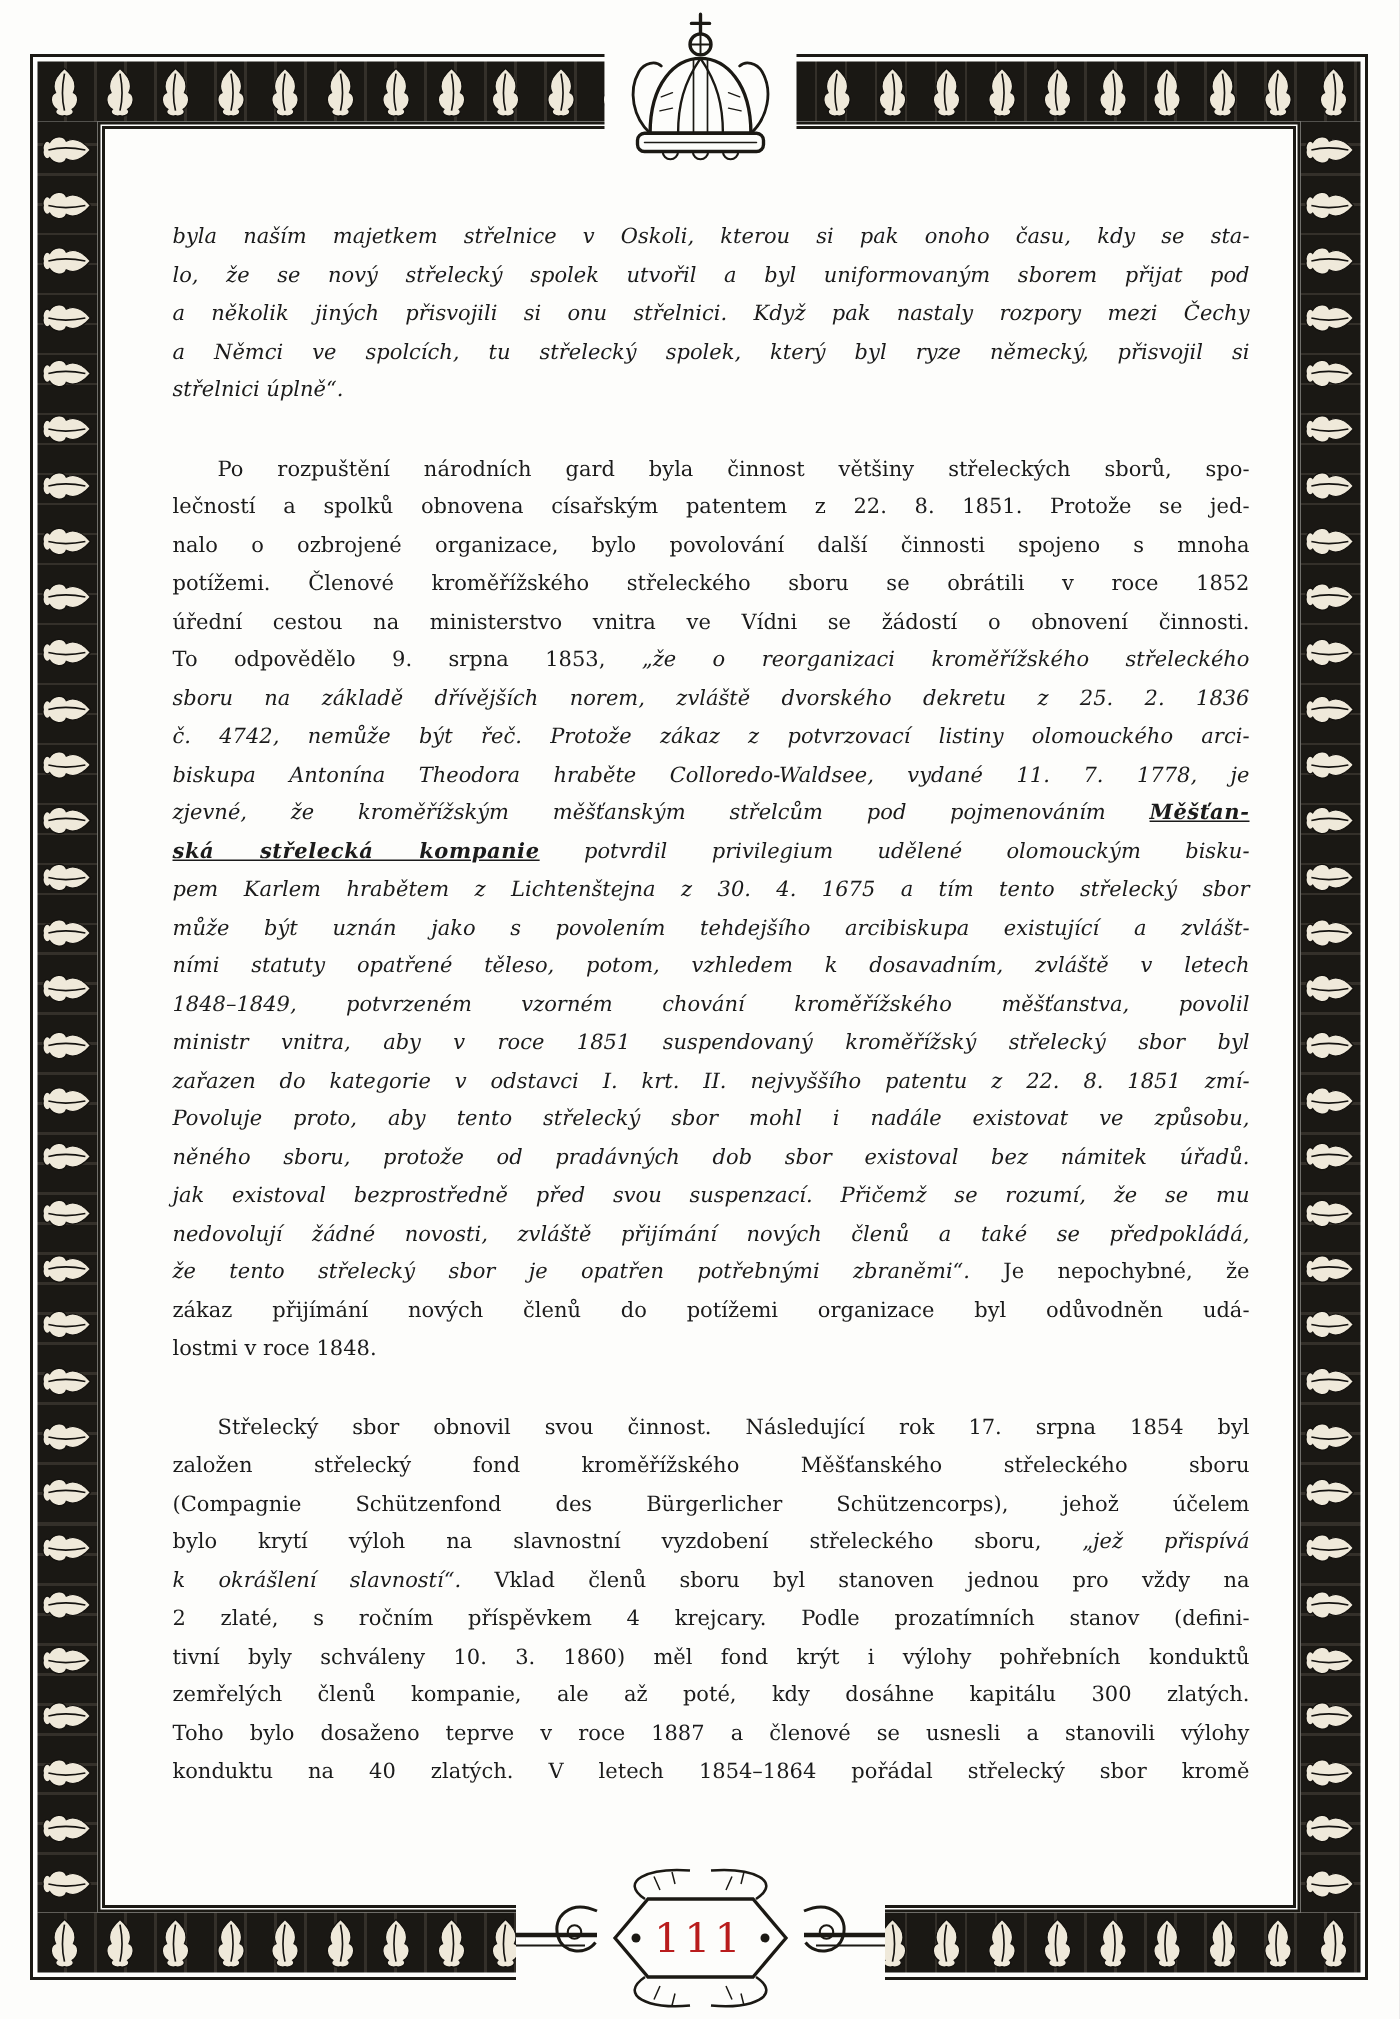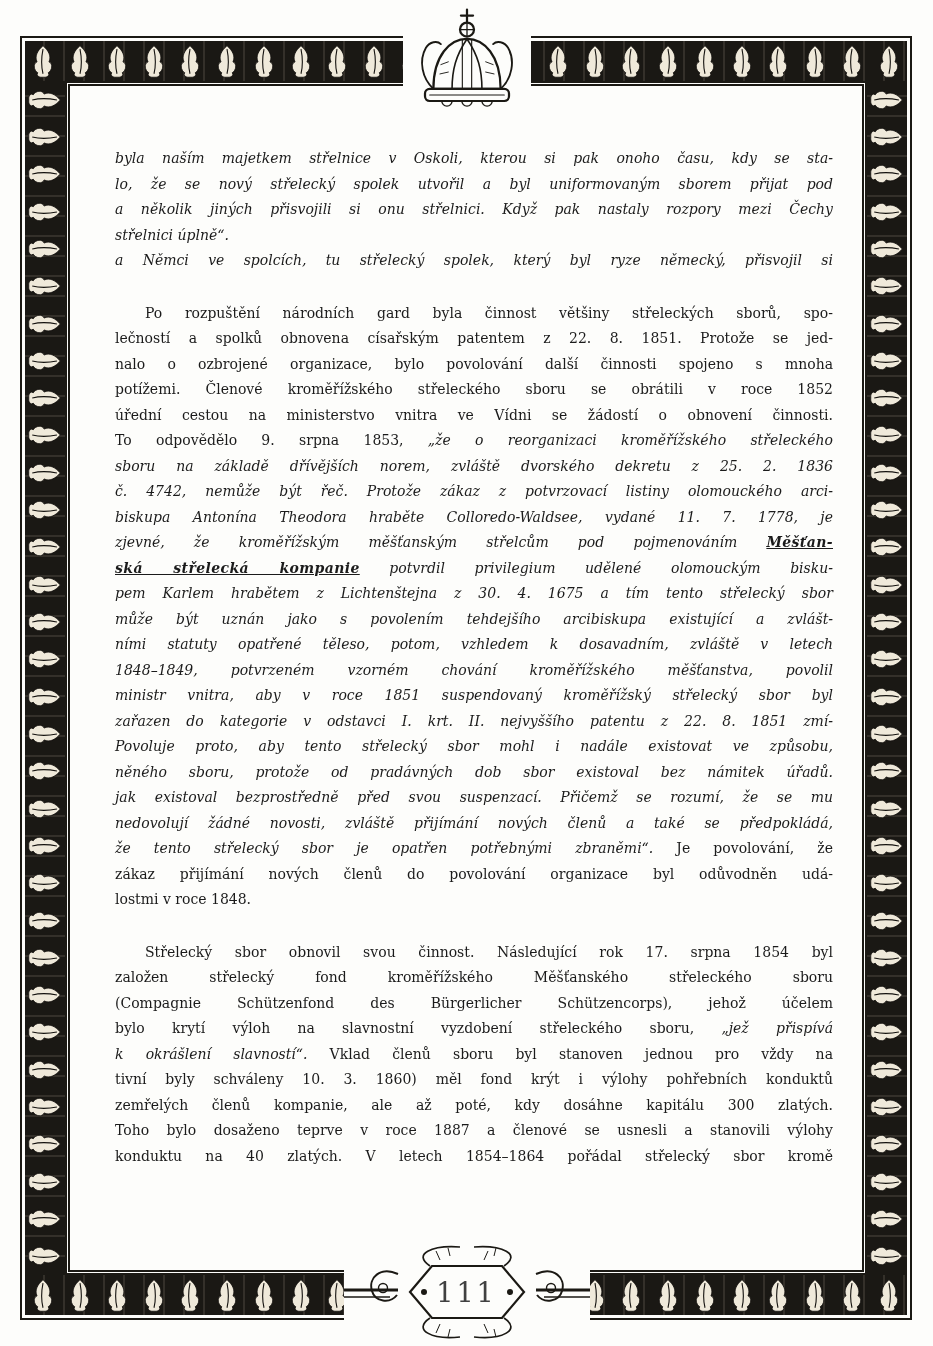--- a/index.html
+++ b/index.html
@@ -25,21 +25,21 @@
   
   .crown-box{position:absolute;top:6px;left:50%;transform:translateX(-50%);
              width:128px;height:112px;background:#fdfdfb;display:flex;
              align-items:flex-start;justify-content:center;z-index:6;}
 
   
   .cartouche{position:absolute;bottom:4px;left:50%;transform:translateX(-50%);
              width:246px;height:98px;background:#fdfdfb;z-index:6;}
   .cartouche svg{position:absolute;inset:0;width:100%;height:100%;}
   .page-num{position:absolute;left:0;right:0;top:33px;text-align:center;
-            font-size:27px;letter-spacing:3px;color:#404040;}
+            font-size:27px;letter-spacing:3px;color:#b91c1c;}
 
   
   .text{position:absolute;left:115px;top:146px;width:718px;z-index:4;
         font-size:14px;line-height:25.5px;}
   .para + .para{margin-top:27px;}
   .line{text-align:justify;text-align-last:justify;}
   .line.lastline{text-align-last:left;}
   .line.indent{text-indent:30px;}
   .seg-n{font-style:normal;}
   .seg-i{font-style:italic;}
@@ -529,22 +529,22 @@
         <path d="M33 101 a5.5 5.5 0 0 0 11 0 M54.5 101 a5.5 5.5 0 0 0 11 0 M76 101 a5.5 5.5 0 0 0 11 0" stroke-width="1.5"></path>
       </g>
     </svg>
   </div>
 
   <div class="text">
       <div class="para">
         <div class="line"><span class="seg-i">byla naším majetkem střelnice v Oskoli, kterou si pak onoho času, kdy se sta-</span></div>
         <div class="line"><span class="seg-i">lo, že se nový střelecký spolek utvořil a byl uniformovaným sborem přijat pod</span></div>
         <div class="line"><span class="seg-i">a několik jiných přisvojili si onu střelnici. Když pak nastaly rozpory mezi Čechy</span></div>
+        <div class="line"><span class="seg-i">a Němci ve spolcích, tu střelecký spolek, který byl ryze německý, přisvojil si</span></div>
         <div class="line lastline"><span class="seg-i">střelnici úplně“.</span></div>
-        <div class="line"><span class="seg-i">a Němci ve spolcích, tu střelecký spolek, který byl ryze německý, přisvojil si</span></div>
       </div>
       <div class="para">
         <div class="line indent"><span class="seg-n">Po rozpuštění národních gard byla činnost většiny střeleckých sborů, spo-</span></div>
         <div class="line"><span class="seg-n">lečností a spolků obnovena císařským patentem z 22. 8. 1851. Protože se jed-</span></div>
         <div class="line"><span class="seg-n">nalo o ozbrojené organizace, bylo povolování další činnosti spojeno s mnoha</span></div>
         <div class="line"><span class="seg-n">potížemi. Členové kroměřížského střeleckého sboru se obrátili v roce 1852</span></div>
         <div class="line"><span class="seg-n">úřední cestou na ministerstvo vnitra ve Vídni se žádostí o obnovení činnosti.</span></div>
         <div class="line"><span class="seg-n">To odpovědělo 9. srpna 1853, </span><span class="seg-i">„že o reorganizaci kroměřížského střeleckého</span></div>
         <div class="line"><span class="seg-i">sboru na základě dřívějších norem, zvláště dvorského dekretu z 25. 2. 1836</span></div>
         <div class="line"><span class="seg-i">č. 4742, nemůže být řeč. Protože zákaz z potvrzovací listiny olomouckého arci-</span></div>
@@ -554,30 +554,31 @@
         <div class="line"><span class="seg-i">pem Karlem hrabětem z Lichtenštejna z 30. 4. 1675 a tím tento střelecký sbor</span></div>
         <div class="line"><span class="seg-i">může být uznán jako s povolením tehdejšího arcibiskupa existující a zvlášt-</span></div>
         <div class="line"><span class="seg-i">ními statuty opatřené těleso, potom, vzhledem k dosavadním, zvláště v letech</span></div>
         <div class="line"><span class="seg-i">1848–1849, potvrzeném vzorném chování kroměřížského měšťanstva, povolil</span></div>
         <div class="line"><span class="seg-i">ministr vnitra, aby v roce 1851 suspendovaný kroměřížský střelecký sbor byl</span></div>
         <div class="line"><span class="seg-i">zařazen do kategorie v odstavci I. krt. II. nejvyššího patentu z 22. 8. 1851 zmí-</span></div>
         <div class="line"><span class="seg-i">Povoluje proto, aby tento střelecký sbor mohl i nadále existovat ve způsobu,</span></div>
         <div class="line"><span class="seg-i">něného sboru, protože od pradávných dob sbor existoval bez námitek úřadů.</span></div>
         <div class="line"><span class="seg-i">jak existoval bezprostředně před svou suspenzací. Přičemž se rozumí, že se mu</span></div>
         <div class="line"><span class="seg-i">nedovolují žádné novosti, zvláště přijímání nových členů a také se předpokládá,</span></div>
-        <div class="line"><span class="seg-i">že tento střelecký sbor je opatřen potřebnými zbraněmi“.</span><span class="seg-n"> Je povolování, že</span></div>
-        <div class="line"><span class="seg-n">zákaz přijímání nových členů do povolování organizace byl odůvodněn udá-</span></div>
+        <div class="line"><span class="seg-i">že tento střelecký sbor je opatřen potřebnými zbraněmi“.</span><span class="seg-n"> Je nepochybné, že</span></div>
+        <div class="line"><span class="seg-n">zákaz přijímání nových členů do potížemi organizace byl odůvodněn udá-</span></div>
         <div class="line lastline"><span class="seg-n">lostmi v roce 1848.</span></div>
       </div>
       <div class="para">
         <div class="line indent"><span class="seg-n">Střelecký sbor obnovil svou činnost. Následující rok 17. srpna 1854 byl</span></div>
         <div class="line"><span class="seg-n">založen střelecký fond kroměřížského Měšťanského střeleckého sboru</span></div>
         <div class="line"><span class="seg-n">(Compagnie Schützenfond des Bürgerlicher Schützencorps), jehož účelem</span></div>
         <div class="line"><span class="seg-n">bylo krytí výloh na slavnostní vyzdobení střeleckého sboru, </span><span class="seg-i">„jež přispívá</span></div>
         <div class="line"><span class="seg-i">k okrášlení slavností“.</span><span class="seg-n"> Vklad členů sboru byl stanoven jednou pro vždy na</span></div>
+        <div class="line"><span class="seg-n">2 zlaté, s ročním příspěvkem 4 krejcary. Podle prozatímních stanov (defini-</span></div>
         <div class="line"><span class="seg-n">tivní byly schváleny 10. 3. 1860) měl fond krýt i výlohy pohřebních konduktů</span></div>
         <div class="line"><span class="seg-n">zemřelých členů kompanie, ale až poté, kdy dosáhne kapitálu 300 zlatých.</span></div>
         <div class="line"><span class="seg-n">Toho bylo dosaženo teprve v roce 1887 a členové se usnesli a stanovili výlohy</span></div>
         <div class="line"><span class="seg-n">konduktu na 40 zlatých. V letech 1854–1864 pořádal střelecký sbor kromě</span></div>
       </div>
     </div>
 
   <div class="cartouche">
     <svg viewBox="0 0 246 98">
       <g fill="none" stroke="#1b1914">

